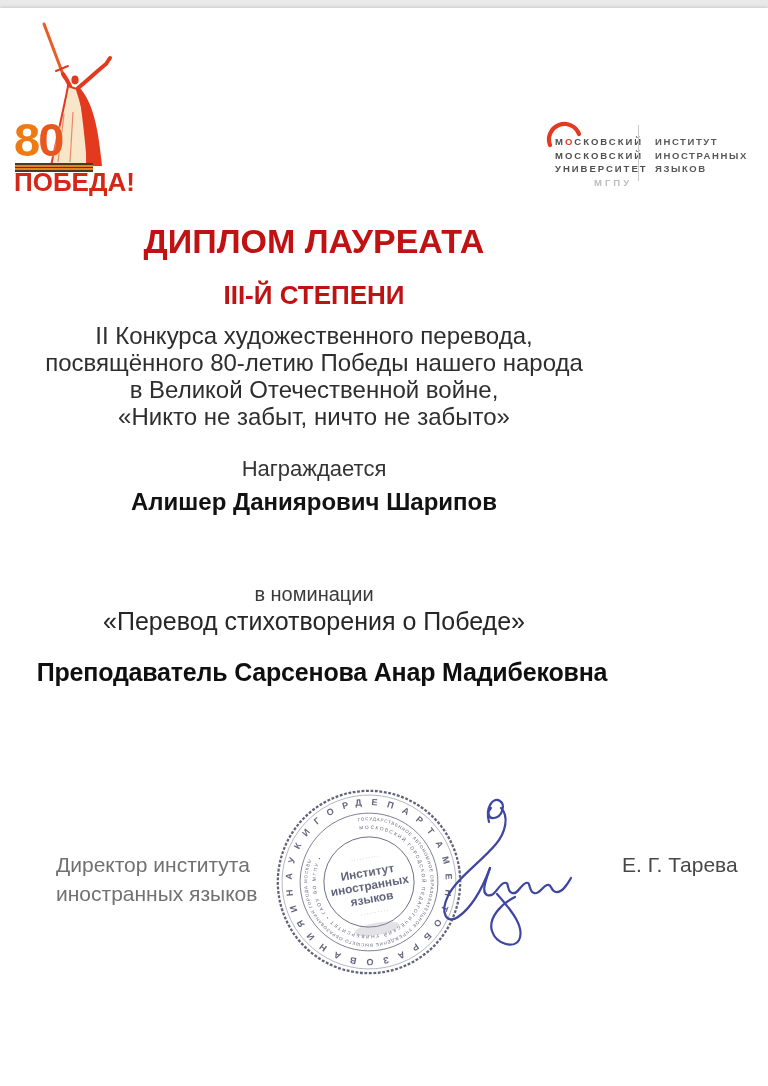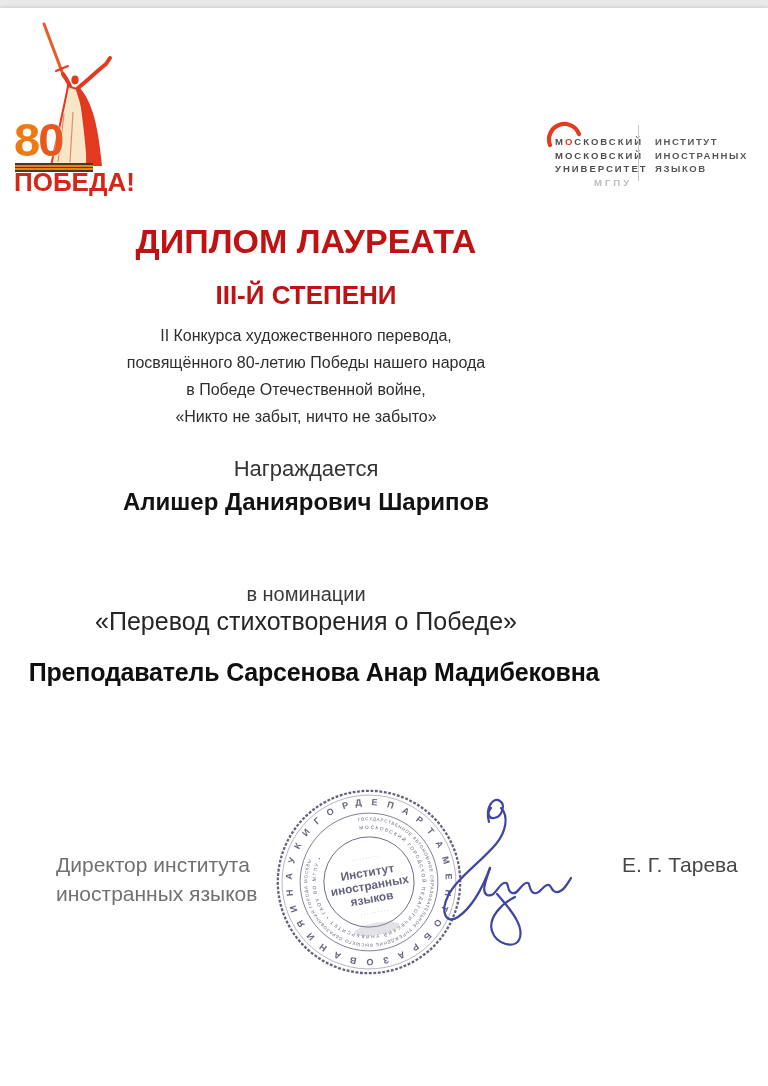--- a/index.html
+++ b/index.html
@@ -6,21 +6,21 @@
   .page{
     position:relative;
     width:768px;height:1086px;
     margin:8px auto;
     background:#ffffff;
     overflow:hidden;
     font-family:"Liberation Sans","DejaVu Sans",sans-serif;
     box-shadow:0 0 4px rgba(0,0,0,.2);
   }
   .abs{position:absolute;}
-  .centered{left:0;width:612px;text-align:center;}
+  .centered{left:8px;width:612px;text-align:center;}
 
   
   .victory-logo{left:12px;top:8px;width:175px;height:200px;}
   .victory-number{
     position:absolute;left:2px;top:100px;
     font-size:47px;font-weight:800;letter-spacing:-2px;line-height:1;
     text-shadow:0 0 2px #fff;
   }
   .victory-number .n8{color:#ee7a12;}
   .victory-number .n0{color:#e8581e;}
@@ -46,21 +46,21 @@
   .uni-divider{position:absolute;left:100px;top:17px;width:1px;height:56px;background:#c9c9c9;}
   .uni-institute{
     position:absolute;left:117px;top:27px;
     font-size:9.5px;font-weight:700;letter-spacing:1.6px;
     color:#575757;line-height:13.5px;white-space:nowrap;
   }
 
   
   .title-main{top:214px;font-size:34px;font-weight:700;color:#c01212;}
   .title-degree{top:272px;font-size:26px;font-weight:700;color:#c01212;}
-  .contest{top:314px;font-size:16px;line-height:27px;color:#2e2e2e;}
+  .contest{top:314px;font-size:24px;line-height:27px;color:#2e2e2e;}
   .award-label{top:448px;font-size:22px;color:#343434;}
   .recipient{top:480px;font-size:24px;font-weight:700;color:#121212;}
   .affiliation{top:521px;font-size:21px;font-style:italic;color:#1e1e1e;}
   .nomination-label{top:575px;font-size:20px;color:#3a3a3a;}
   .nomination{top:599px;font-size:25px;color:#262626;}
   .teacher{top:650px;font-size:25px;font-weight:700;color:#0f0f0f;letter-spacing:-0.2px;padding-left:8px;}
 
   
   .director{left:56px;top:842px;font-size:21px;color:#717171;line-height:29px;white-space:nowrap;}
   .signer-name{left:622px;top:845px;font-size:21px;color:#474747;white-space:nowrap;}
@@ -115,21 +115,21 @@
       <div>ЯЗЫКОВ</div>
     </div>
   </div>
 
   <div class="abs centered title-main">ДИПЛОМ ЛАУРЕАТА</div>
   <div class="abs centered title-degree">III-Й СТЕПЕНИ</div>
 
   <div class="abs centered contest">
     <div>II Конкурса художественного перевода,</div>
     <div>посвящённого 80-летию Победы нашего народа</div>
-    <div>в Победе Отечественной войне,</div>
+    <div>в Великой Отечественной войне,</div>
     <div>«Никто не забыт, ничто не забыто»</div>
   </div>
 
   <div class="abs centered award-label">Награждается</div>
   <div class="abs centered recipient">Алишер Даниярович Шарипов</div>
   <div class="abs centered nomination-label">в номинации</div>
   <div class="abs centered nomination">«Перевод стихотворения о Победе»</div>
   <div class="abs centered teacher">Преподаватель Сарсенова Анар Мадибековна</div>
 
   <div class="abs director">

